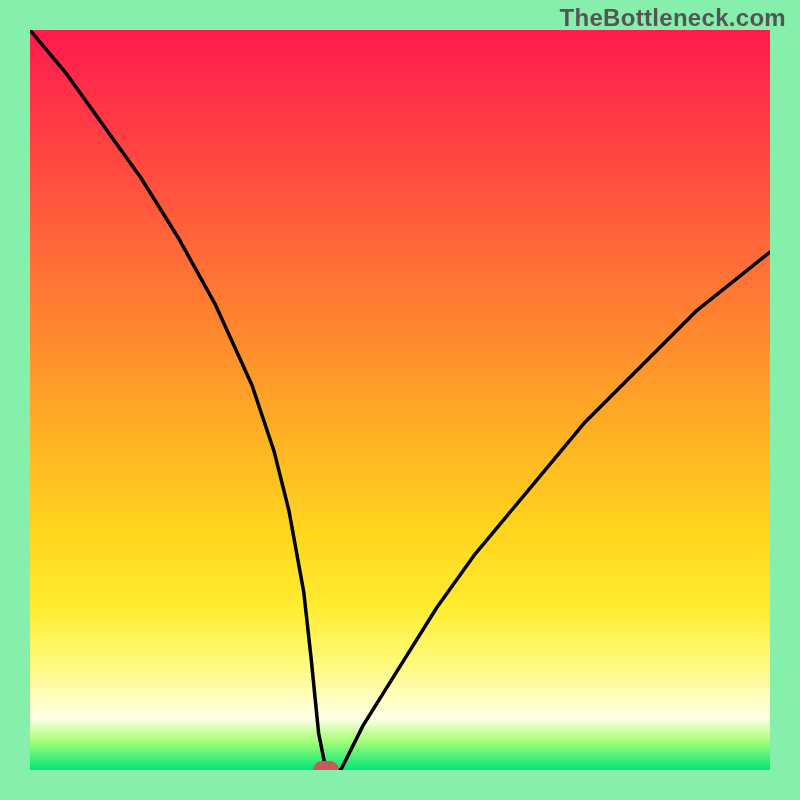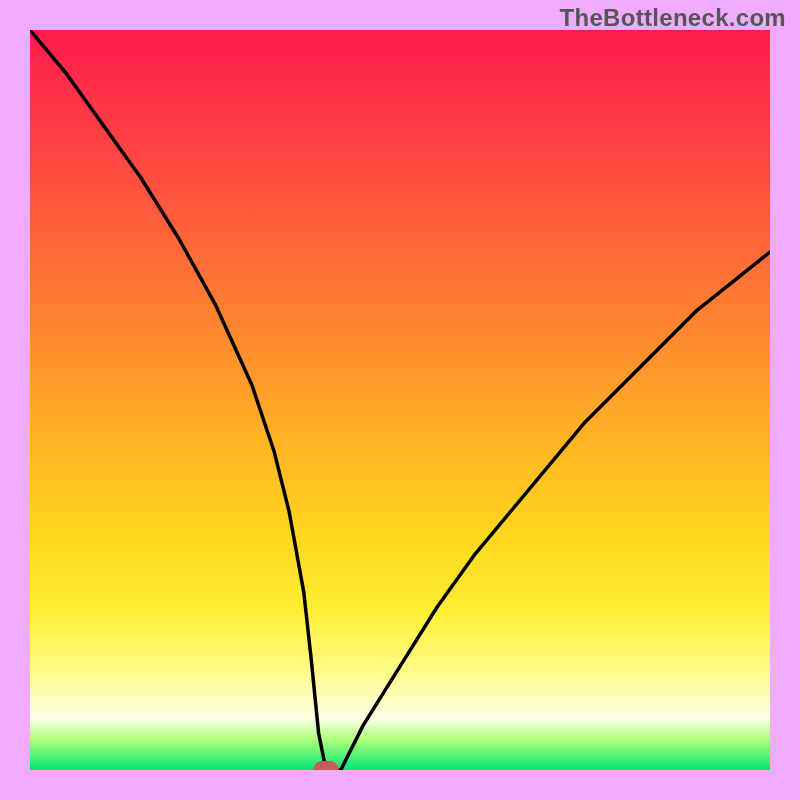--- a/index.html
+++ b/index.html
@@ -8,21 +8,21 @@
     width: 800px;
     height: 800px;
     background: #000;
     font-family: Arial, Helvetica, sans-serif;
     overflow: hidden;
   }
   .frame {
     position: relative;
     width: 800px;
     height: 800px;
-    background: #f0abfc;
+    background: #86efac;
   }
   .watermark {
     position: absolute;
     top: 4px;
     right: 14px;
     color: #555;
     font-size: 24px;
     font-weight: 600;
     letter-spacing: 0.3px;
     z-index: 10;

